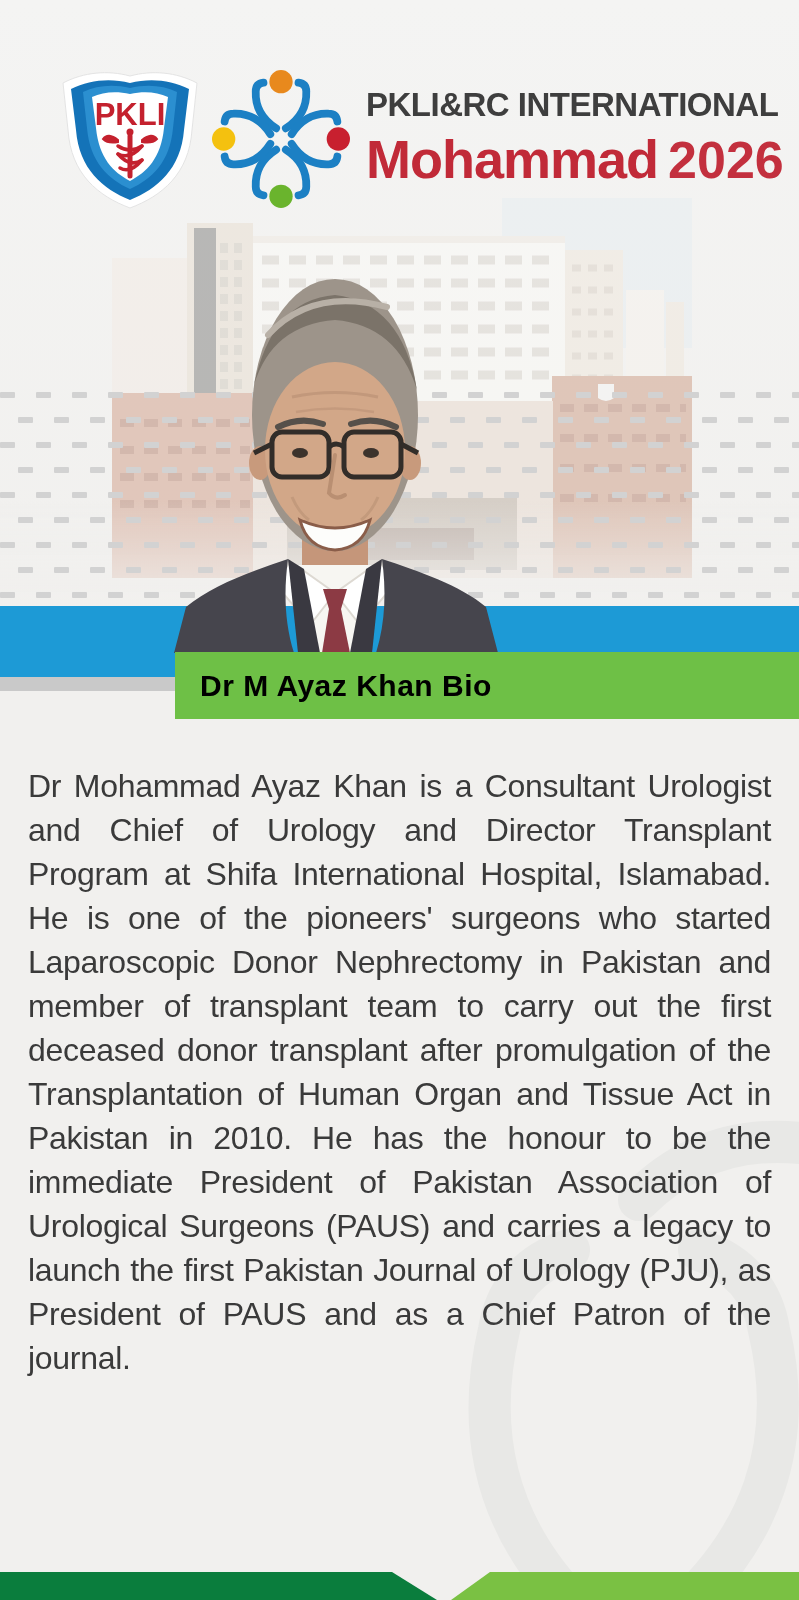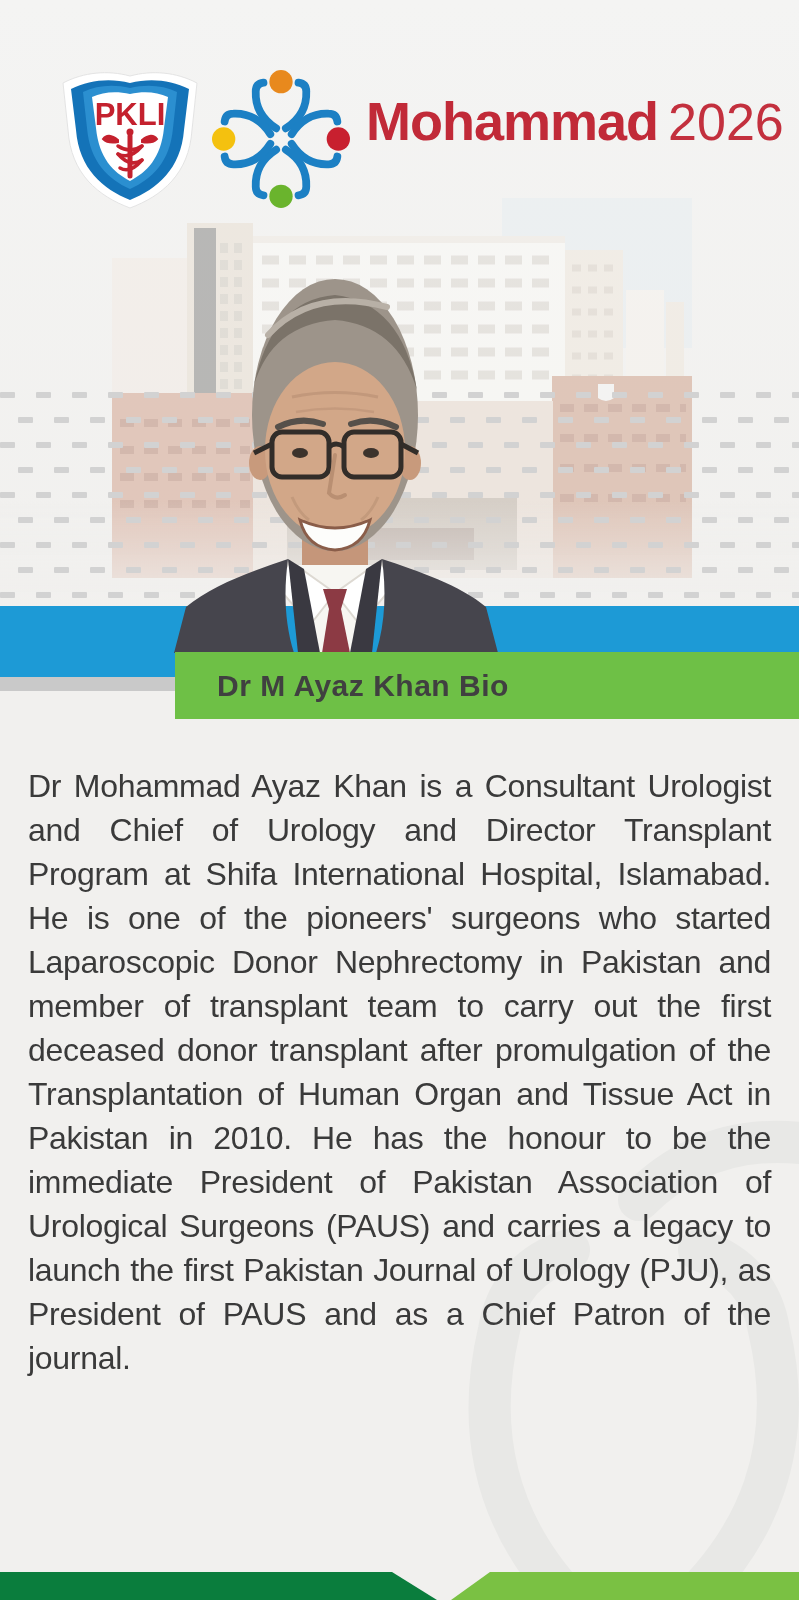--- a/index.html
+++ b/index.html
@@ -9,32 +9,32 @@
     font-family:"Liberation Sans",sans-serif;
   }
   
   .header{position:absolute;left:0;top:0;width:676px;height:215px;z-index:6;}
   .shield-logo{position:absolute;left:56px;top:68px;width:148px;height:142px;}
   .flower-logo{position:absolute;left:210px;top:70px;width:142px;height:138px;}
   .title-block{position:absolute;left:366px;top:86px;width:420px;}
   .org-line{font-size:33px;font-weight:bold;color:#3e3e3e;letter-spacing:-0.5px;line-height:38px;white-space:nowrap;}
   .event-line{margin-top:4px;white-space:nowrap;}
   .event-name{font-size:54px;font-weight:bold;color:#c12a38;letter-spacing:-1px;}
-  .event-year{font-size:52px;font-weight:400;color:#c3303e;margin-left:10px;}
+  .event-year{font-size:52px;font-weight:700;color:#c3303e;margin-left:10px;}
   
   .building{position:absolute;left:112px;top:198px;width:580px;height:408px;z-index:1;}
   .building-fade{position:absolute;left:0;top:500px;width:799px;height:110px;z-index:2;
     background:linear-gradient(180deg,rgba(241,240,238,0),rgba(241,240,238,.85));}
   .dot-pattern{position:absolute;left:0;top:392px;width:799px;height:214px;z-index:2;}
   .dot-pattern i{position:absolute;width:15px;height:6px;background:#d2d2d2;border-radius:1px;}
   .blue-band{position:absolute;left:0;top:606px;width:799px;height:71px;background:#1d9ad6;z-index:3;}
   .gray-strip{position:absolute;left:0;top:677px;width:799px;height:14px;background:#c9c9c9;z-index:3;}
   .portrait{position:absolute;left:172px;top:265px;width:330px;height:388px;z-index:4;}
   .green-banner{position:absolute;left:175px;top:652px;width:624px;height:67px;background:#6ec046;z-index:5;}
-  .banner-title{position:absolute;left:42px;top:0;line-height:67px;font-size:30px;font-weight:bold;color:#404040;letter-spacing:0.5px;}
+  .banner-title{position:absolute;left:25px;top:0;line-height:67px;font-size:30px;font-weight:bold;color:#000000;letter-spacing:0.5px;}
   .banner-watermark{position:absolute;right:20px;top:7px;font-size:46px;font-weight:bold;letter-spacing:2px;
     color:transparent;-webkit-text-stroke:1.5px rgba(255,255,255,0.9);}
   
   .bio{position:absolute;left:28px;top:732px;width:743px;z-index:5;
     font-size:32px;line-height:44px;letter-spacing:-0.3px;color:#3a3a3a;text-align:justify;}
   .watermark{position:absolute;right:-80px;bottom:-40px;width:540px;height:560px;z-index:4;}
   
   .footer{position:absolute;left:0;top:1572px;width:799px;height:28px;z-index:6;}
   .footer-dark{position:absolute;left:0;top:0;width:799px;height:28px;background:#0a7d3d;
     clip-path:polygon(0 0,392px 0,437px 100%,0 100%);}
@@ -86,20 +86,21 @@
           <path d="M76,60 Q98,46 97,22 Q97,14 89,13"></path>
         </g>
       </g>
       <circle cx="71" cy="12" r="12" fill="#e8891d"></circle>
       <circle cx="12" cy="71" r="12" fill="#f4c10f"></circle>
       <circle cx="130" cy="71" r="12" fill="#c8202f"></circle>
       <circle cx="71" cy="130" r="12" fill="#6ab42d"></circle>
     </svg>
 
     <div class="title-block">
+      <div class="org-line">PKLI&amp;RC INTERNATIONAL</div>
       <div class="event-line">
         <span class="event-name">Mohammad</span><span class="event-year">2026</span>
       </div>
     </div>
   </div>
 
   <svg class="building" viewBox="0 0 580 408">
     <g opacity="0.5">
       <rect x="390" y="0" width="190" height="150" fill="#dbe9f1" opacity="0.55"></rect>
       <rect x="0" y="60" width="120" height="180" fill="#f3e3d8" opacity="0.5"></rect>

